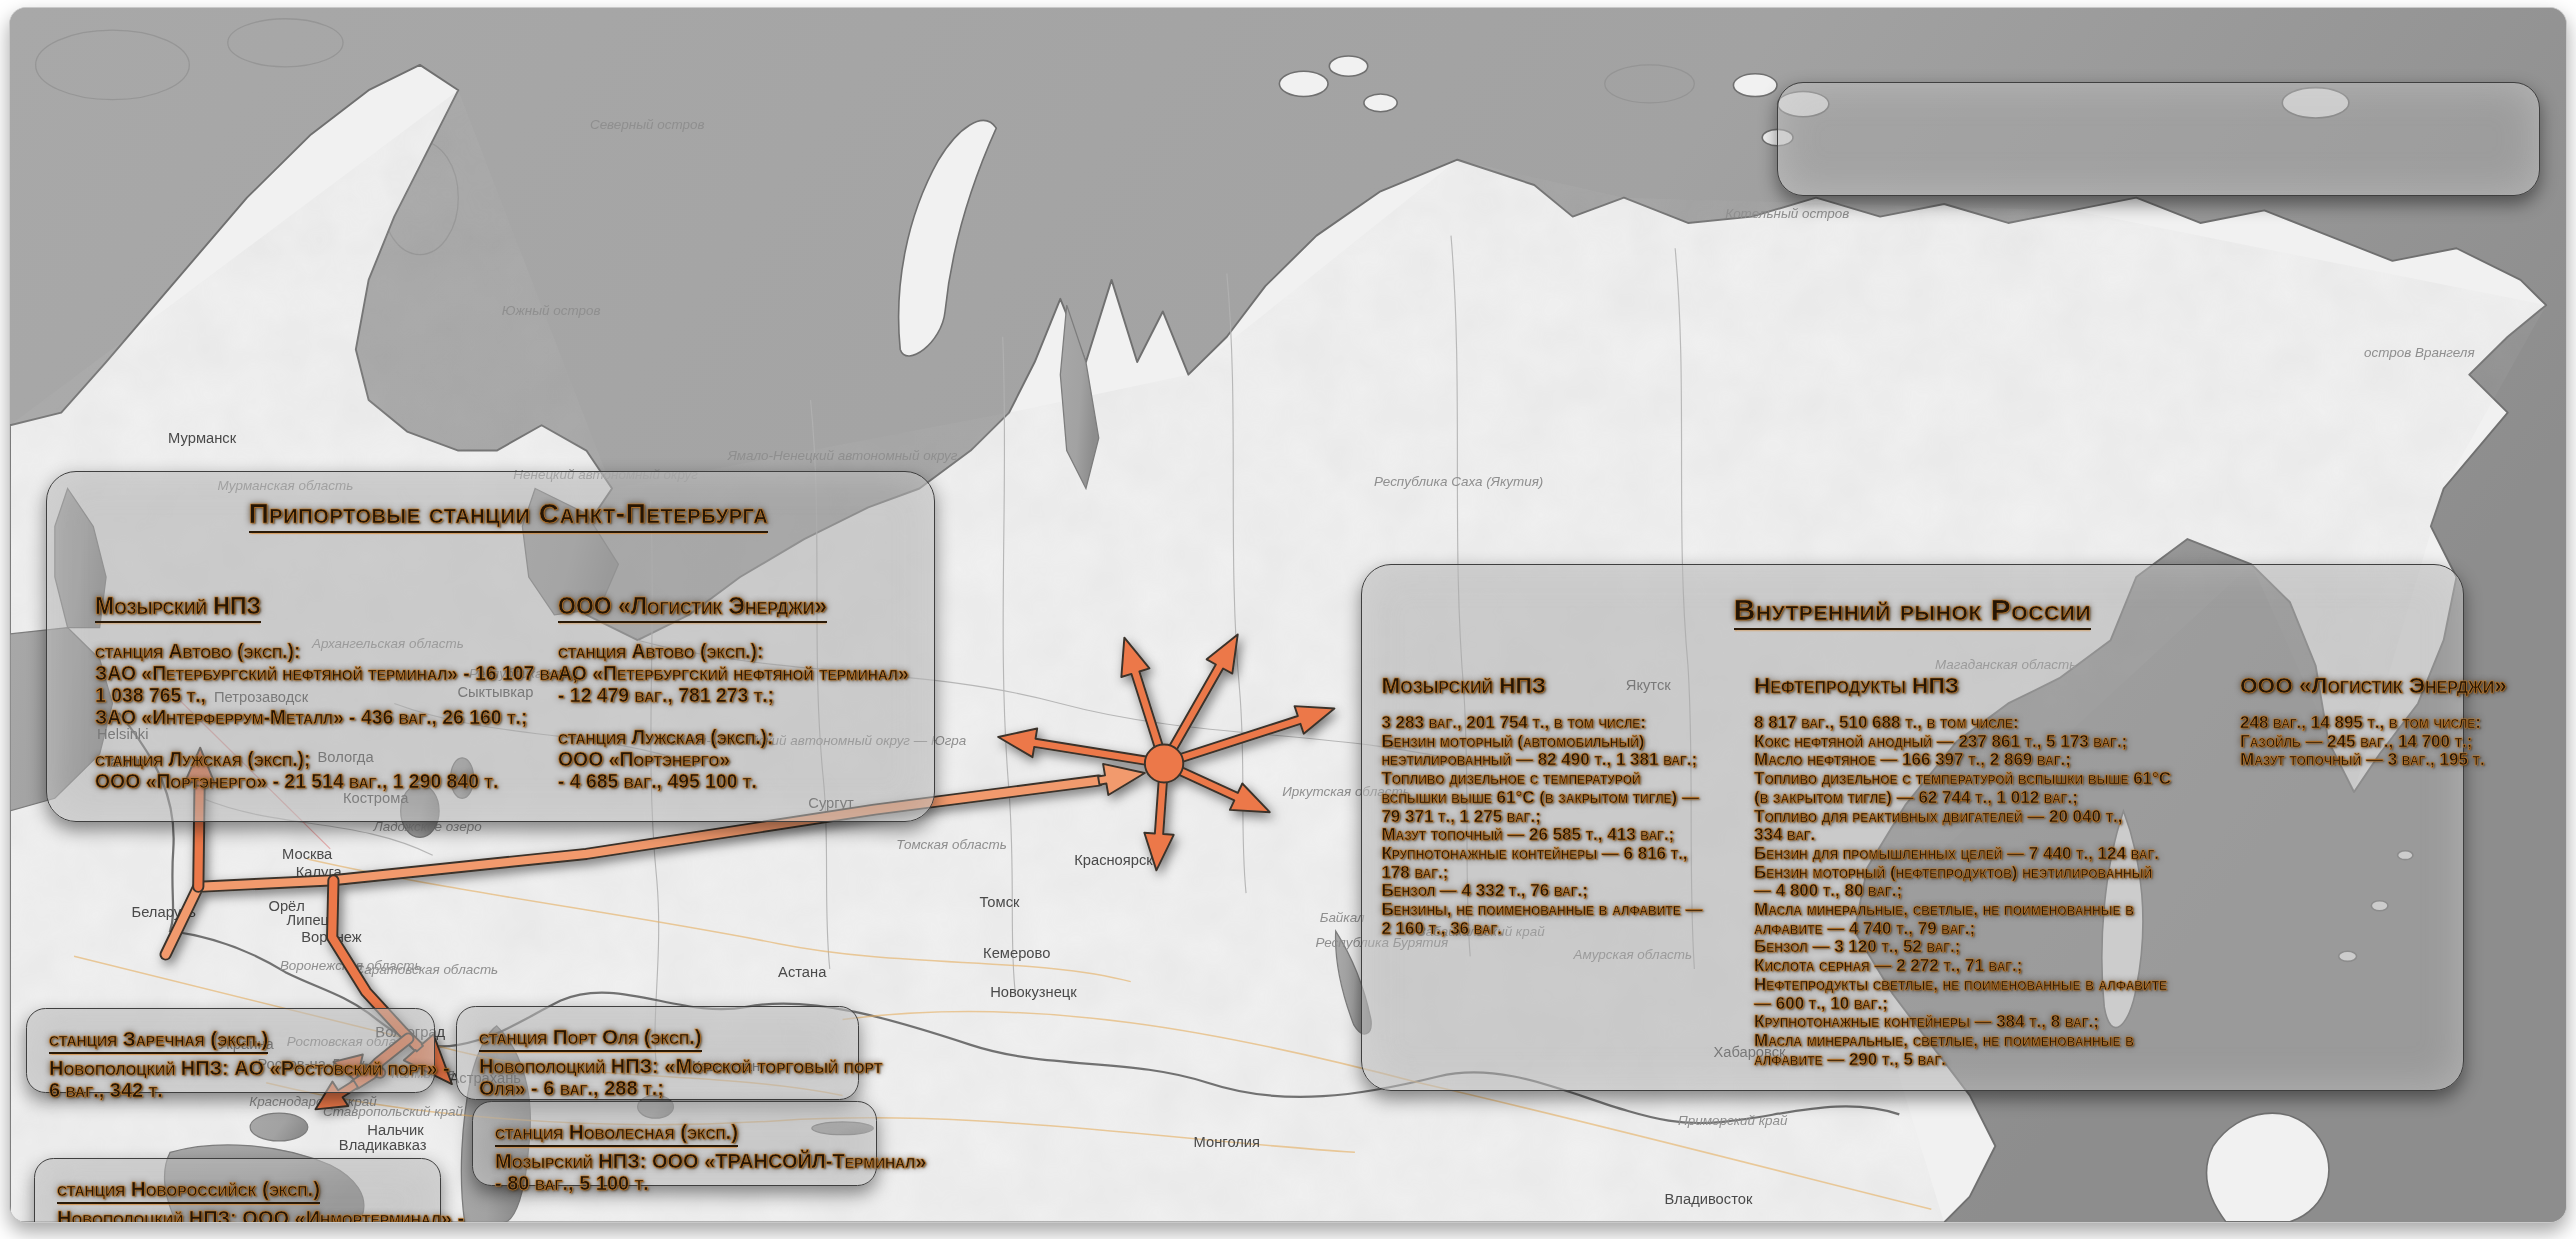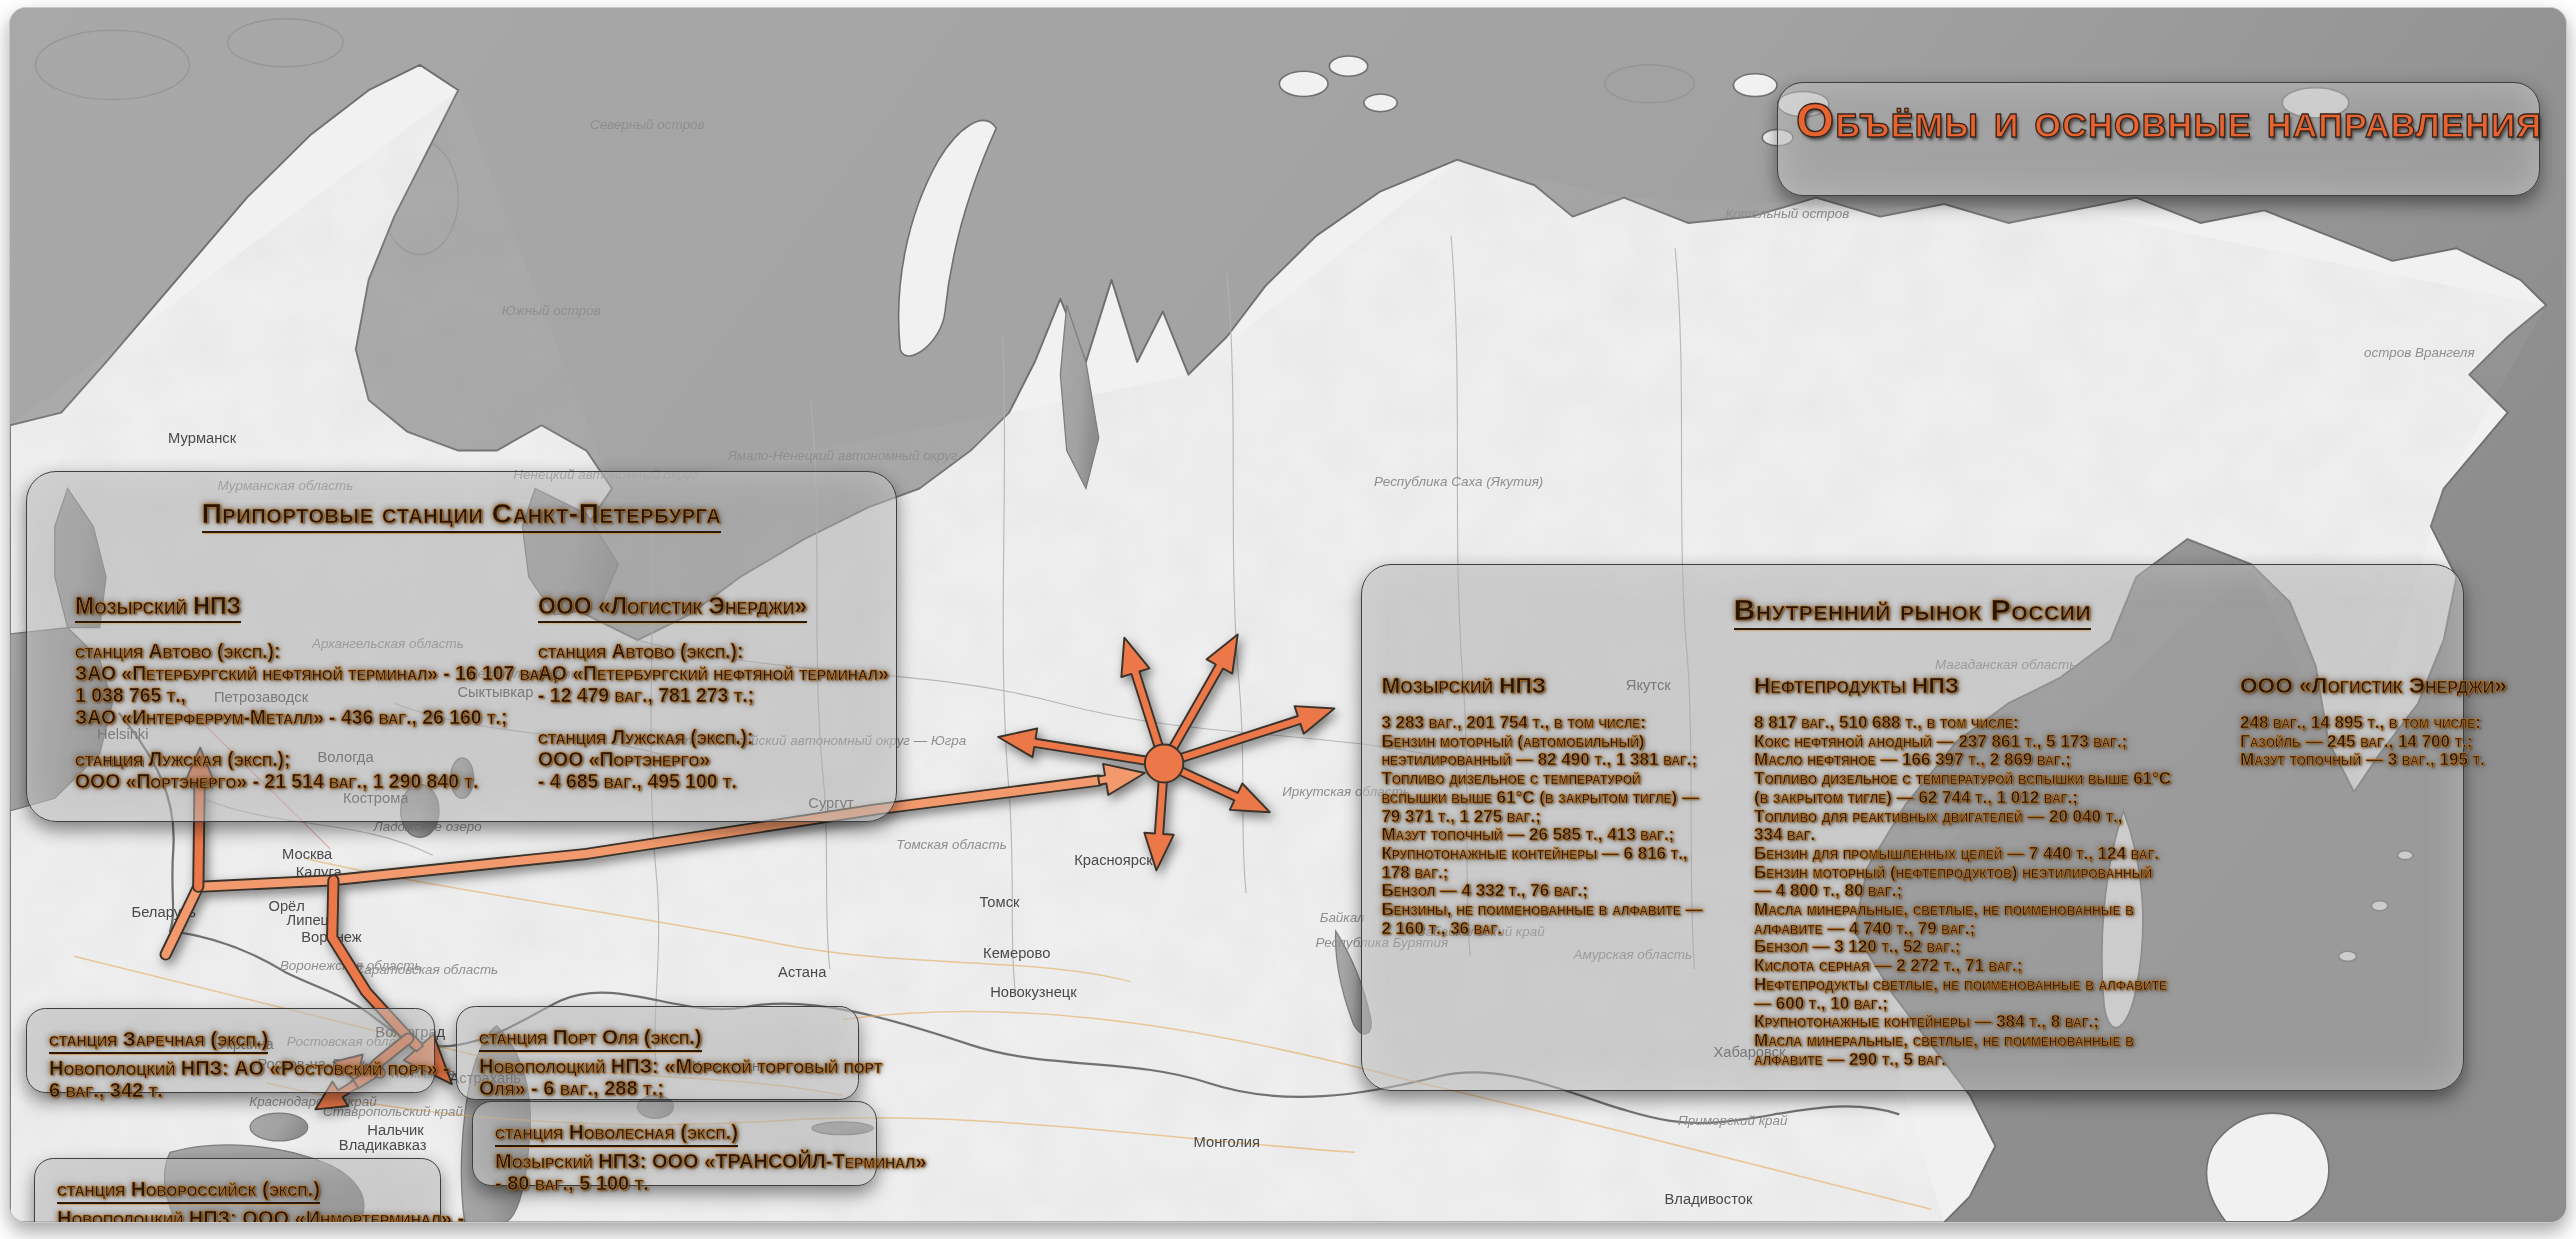--- a/index.html
+++ b/index.html
@@ -21,21 +21,21 @@
   .colhead{font-size:23px;margin-bottom:17px;}
   .line{line-height:1.12;}
   .gap{height:19.4px;}
   
   .title-box{left:1767px;top:74px;width:761px;height:112px;border-radius:26px;}
   .title-text{position:absolute;left:18px;top:11.6px;font-weight:bold;font-variant:small-caps;
       font-size:49px;line-height:52px;letter-spacing:1.3px;color:#e8632f;
       -webkit-text-stroke:1.3px #38271e;
       text-shadow:1.9px 2.6px 3.2px rgba(0,0,0,.55),0 0 1.3px #7a2e12;white-space:nowrap;}
   
-  .spb-box{left:16px;top:463px;width:869px;height:349px;}
+  .spb-box{left:36px;top:463px;width:869px;height:349px;padding-left:18px;}
   .spb-col{position:absolute;top:121px;}
   .spb-col .line{font-size:19.4px;line-height:22px;}
   
   .dom-box{left:1351px;top:556px;width:1101px;height:525px;}
   .dom-col{position:absolute;top:108px;}
   .dom-col .colhead{font-size:22.6px;margin-bottom:15.5px;}
   .dom-col .line{font-size:17px;line-height:18.7px;}
   
   .st-box .line{font-size:20px;line-height:22px;}
   .st-box .sttitle{font-size:20.7px;margin-bottom:2.6px;margin-top:9px;}
@@ -225,21 +225,20 @@
         <polygon points="1804.0206095789488,1201.177955724142 2014.894235425065,1132.2080104286078 2020.0234751254734,1147.8905134206611 2068,1108 2005.7237765667592,1104.1695959882704 2010.8530162671675,1119.8520989803237 1799.9793904210512,1188.822044275858" fill="#ec7848" stroke="#3a332c" stroke-width="3" stroke-linejoin="round"></polygon>
         <polygon points="1799.2512444753477,1200.8901904099691 1911.6926223556222,1253.362833420764 1904.7150121776588,1268.314855230686 1967,1272 1924.1677435828904,1226.6304307909038 1917.1901334049269,1241.5824526008257 1804.7487555246523,1189.1098095900309" fill="#ec7848" stroke="#3a332c" stroke-width="3" stroke-linejoin="round"></polygon>
         <polygon points="1795.51632427845,1194.5396206588248 1787.6243245535513,1305.6852834511465 1771.1657631065393,1304.5166282004711 1790,1364 1817.0502374436635,1307.7746973841722 1800.5916759966515,1306.6060421334969 1808.48367572155,1195.4603793411752" fill="#ec7848" stroke="#3a332c" stroke-width="3" stroke-linejoin="round"></polygon>
         <polygon points="1803.040462530599,1188.5838143946407 1601.2925802399589,1155.8679415907532 1603.9337543560941,1139.5807012079179 1543,1153 1596.5704810626257,1184.987553184307 1599.211655178761,1168.7003128014717 1800.959537469401,1201.4161856053593" fill="#ec7848" stroke="#3a332c" stroke-width="3" stroke-linejoin="round"></polygon>
         <circle cx="1802" cy="1195" r="30" fill="#ec7848" stroke="#3a332c" stroke-width="3"></circle>
       </g>
   </svg>
 
   <div class="panel title-box">
     <div class="title-text">
-      <div>Объёмы и основные направления</div>
     </div>
   </div>
 
   <div class="panel spb-box">
     <div class="boxtitle ot" style="top:26px;font-size:28px;">
       <span class="u">Припортовые станции Санкт-Петербурга</span>
     </div>
     <div id="spb-cols">
         <div class="spb-col" style="left: 48px; width: 452px;">
           <div class="colhead ot"><span class="u">Мозырский НПЗ</span></div>

